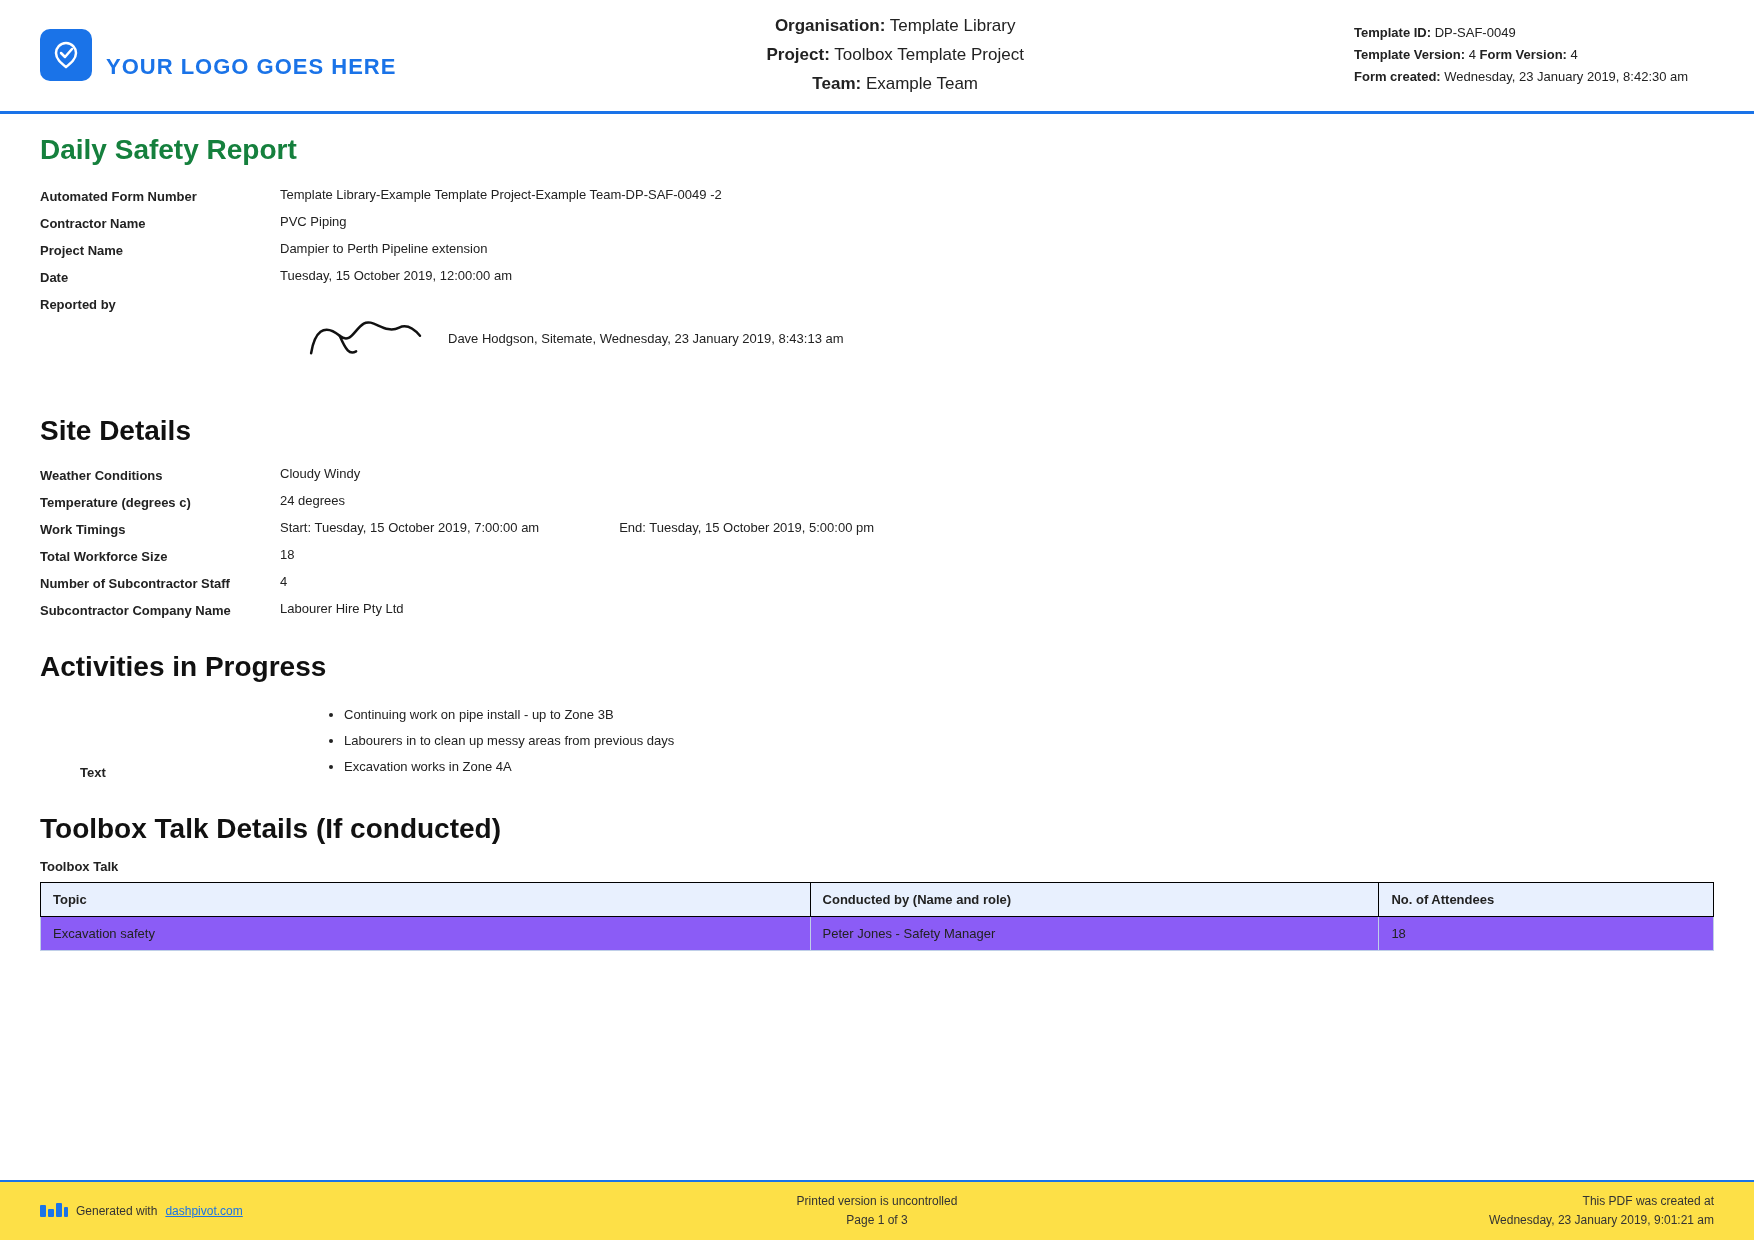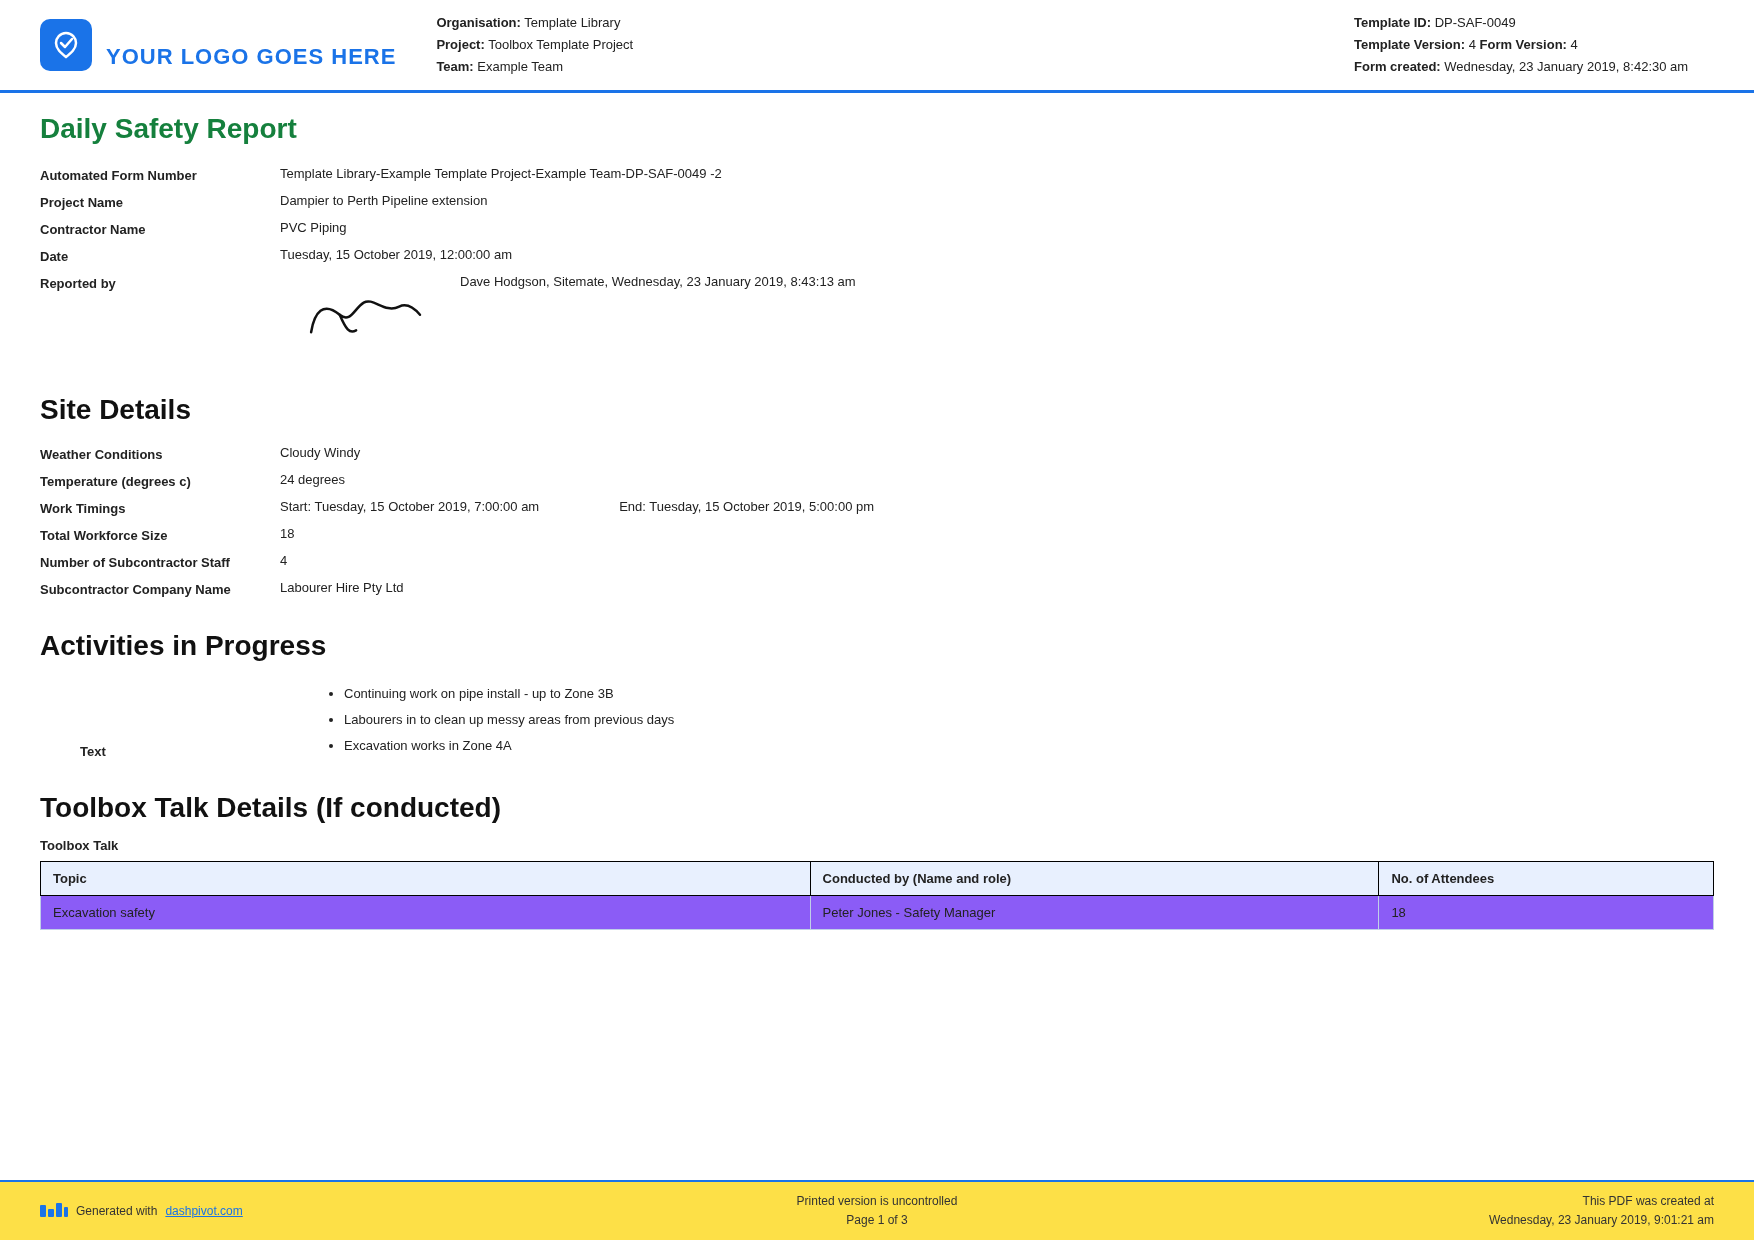--- a/index.html
+++ b/index.html
@@ -43,22 +43,23 @@
     .logo-text {
       font-size: 22px;
       font-weight: bold;
       color: #1a73e8;
       letter-spacing: 1px;
       margin-top: 23px;
     }
     .header-center {
       flex: 1;
       padding-left: 40px;
-      font-size: 13px;
+      font-size: 17px;
       line-height: 1.7;
+      text-align: center;
     }
     .header-center span.bold { font-weight: bold; }
     .header-right {
       min-width: 360px;
       font-size: 13px;
       line-height: 1.7;
       text-align: left;
     }
     .header-right span.bold { font-weight: bold; }
 
@@ -88,22 +89,22 @@
       padding-top: 2px;
     }
     .field-value {
       font-size: 13px;
       flex: 1;
     }
 
     
     .signature-area {
       display: flex;
-      align-items: flex-start;
-      gap: 20px;
+      align-items: center;
+      gap: 8px;
     }
     .signature-img {
       font-family: 'Georgia', cursive;
       font-size: 38px;
       color: #111;
       font-style: italic;
       transform: rotate(-5deg);
       display: inline-block;
       padding: 4px 10px;
     }
@@ -245,27 +246,27 @@
 <div class="main">
 
   <h1 class="report-title">Daily Safety Report</h1>
 
   <div class="field-row">
     <div class="field-label">Automated Form Number</div>
     <div class="field-value">Template Library-Example Template Project-Example Team-DP-SAF-0049   -2</div>
   </div>
 
   <div class="field-row">
+    <div class="field-label">Contractor Name</div>
+    <div class="field-value">PVC Piping</div>
+  </div>
+
+  <div class="field-row">
     <div class="field-label">Project Name</div>
     <div class="field-value">Dampier to Perth Pipeline extension</div>
-  </div>
-
-  <div class="field-row">
-    <div class="field-label">Contractor Name</div>
-    <div class="field-value">PVC Piping</div>
   </div>
 
   <div class="field-row">
     <div class="field-label">Date</div>
     <div class="field-value">Tuesday, 15 October 2019, 12:00:00 am</div>
   </div>
 
   <div class="field-row">
     <div class="field-label">Reported by</div>
     <div class="field-value">

